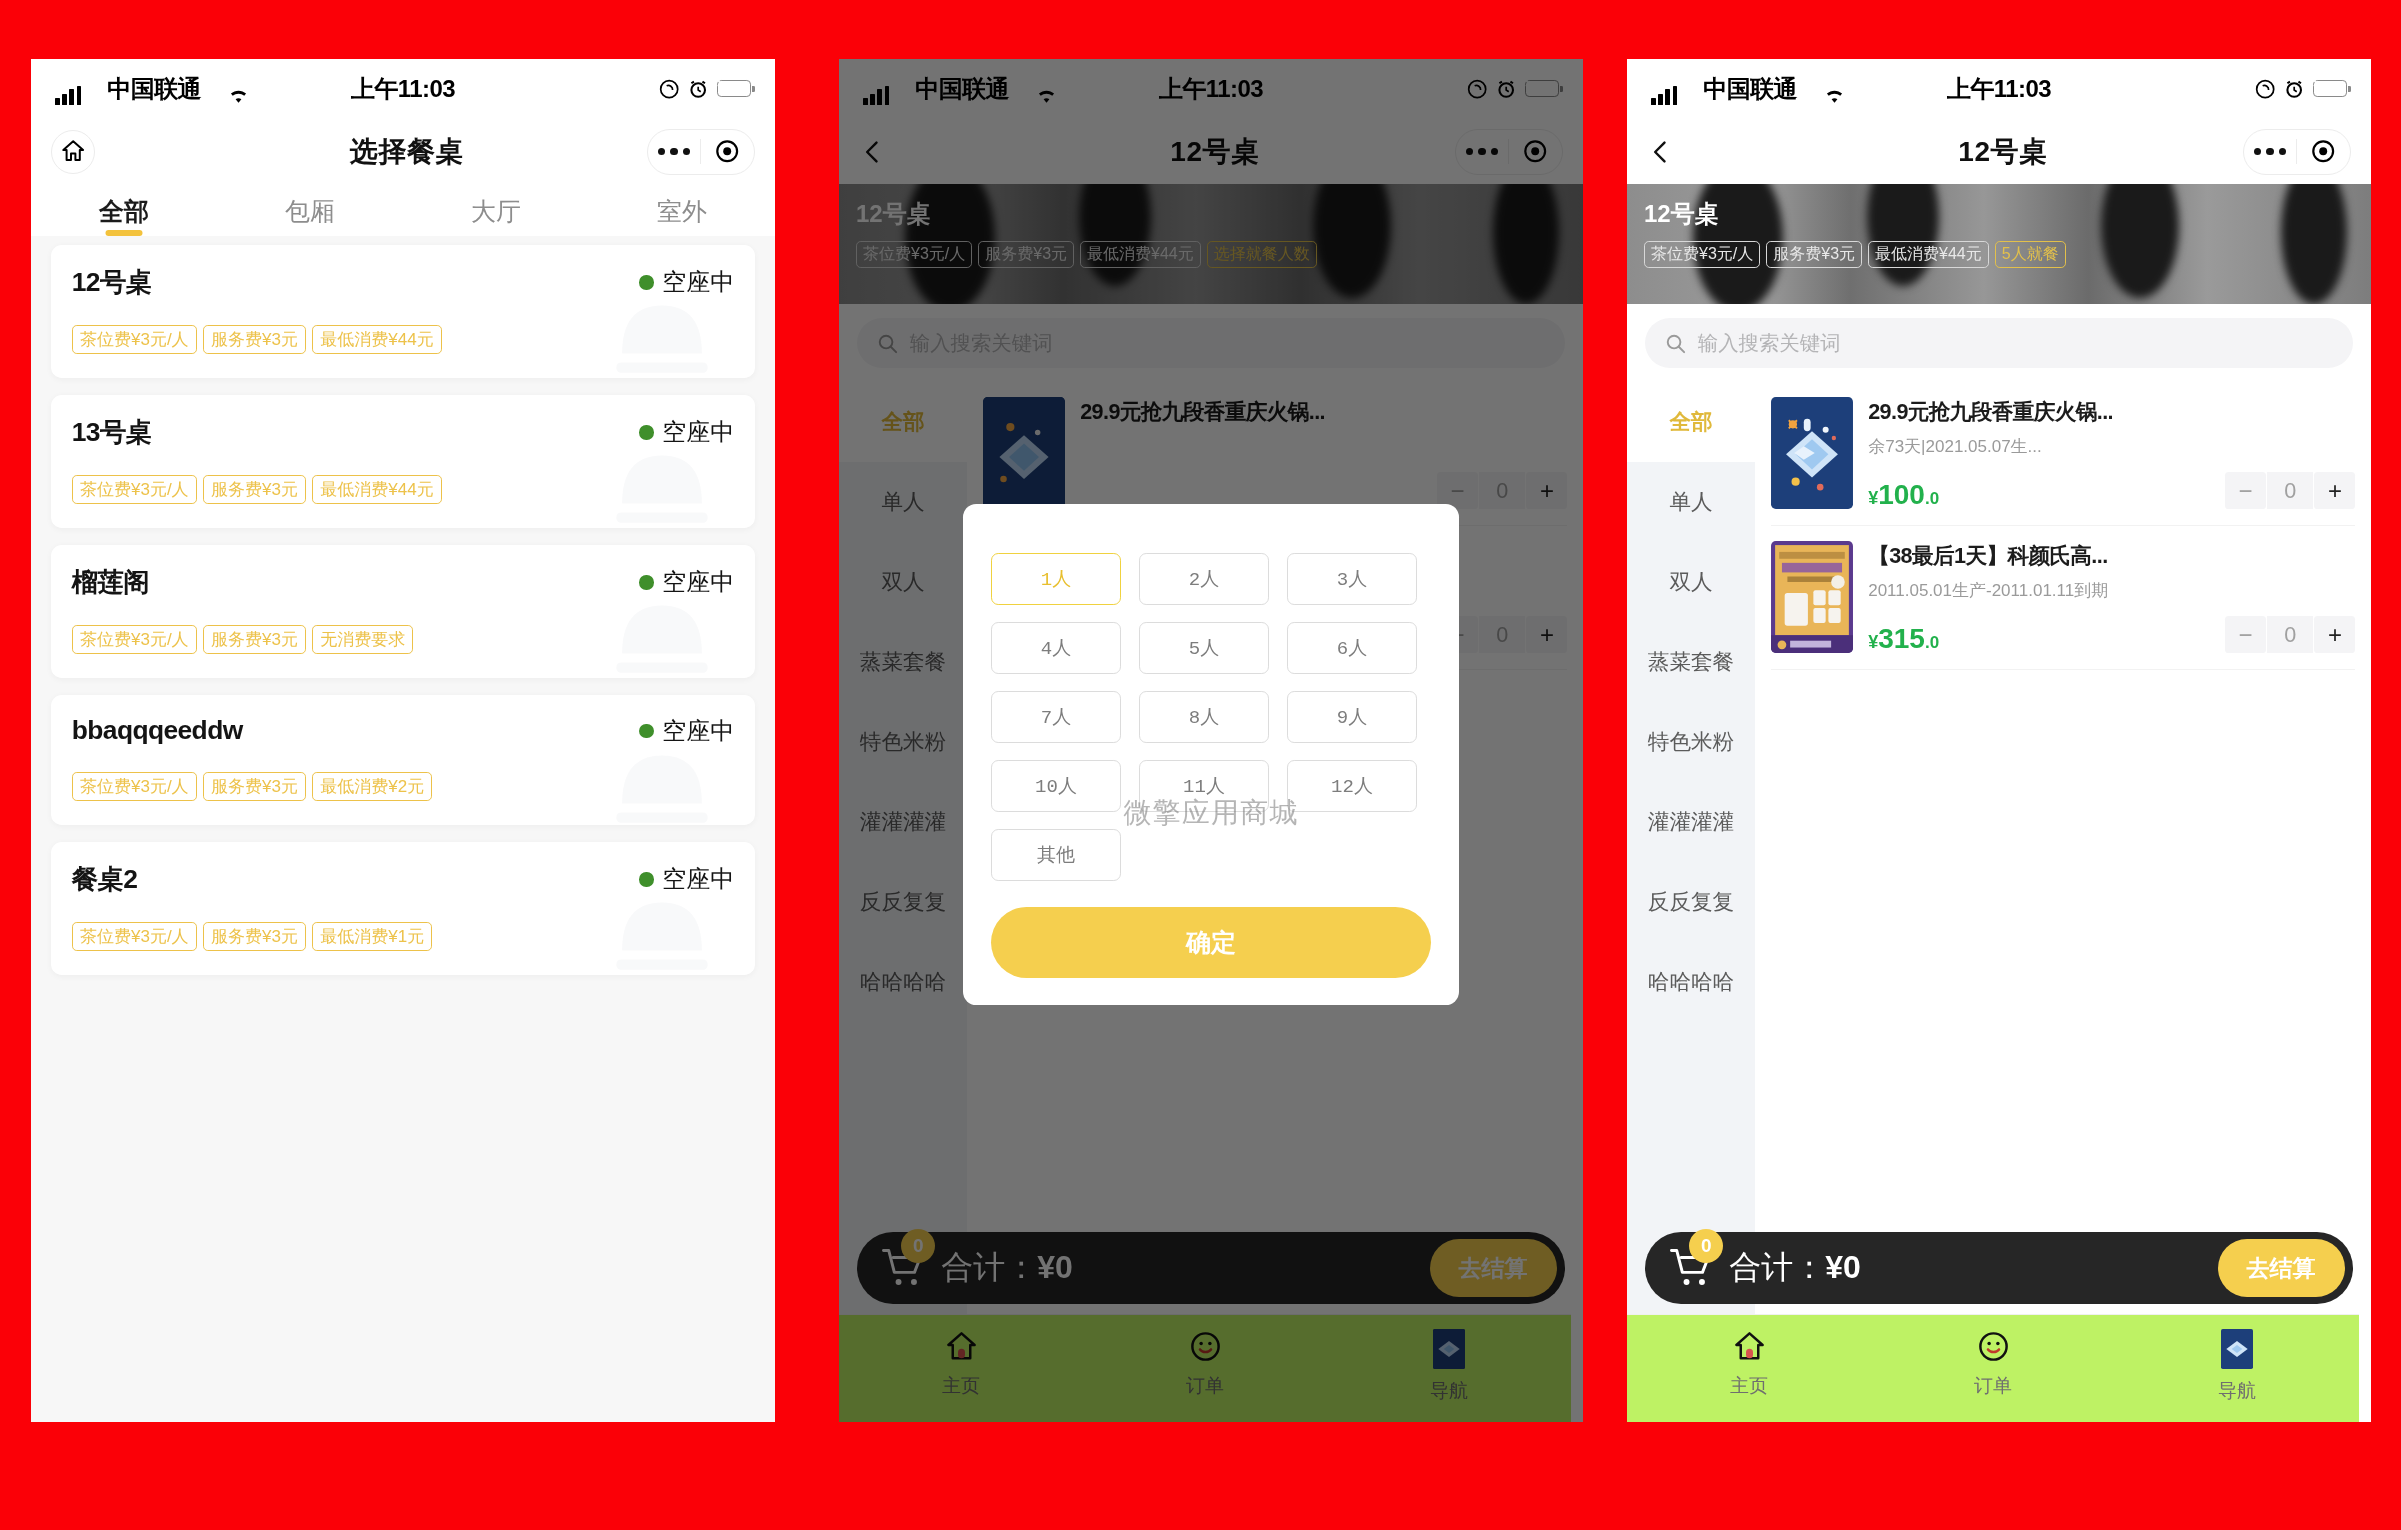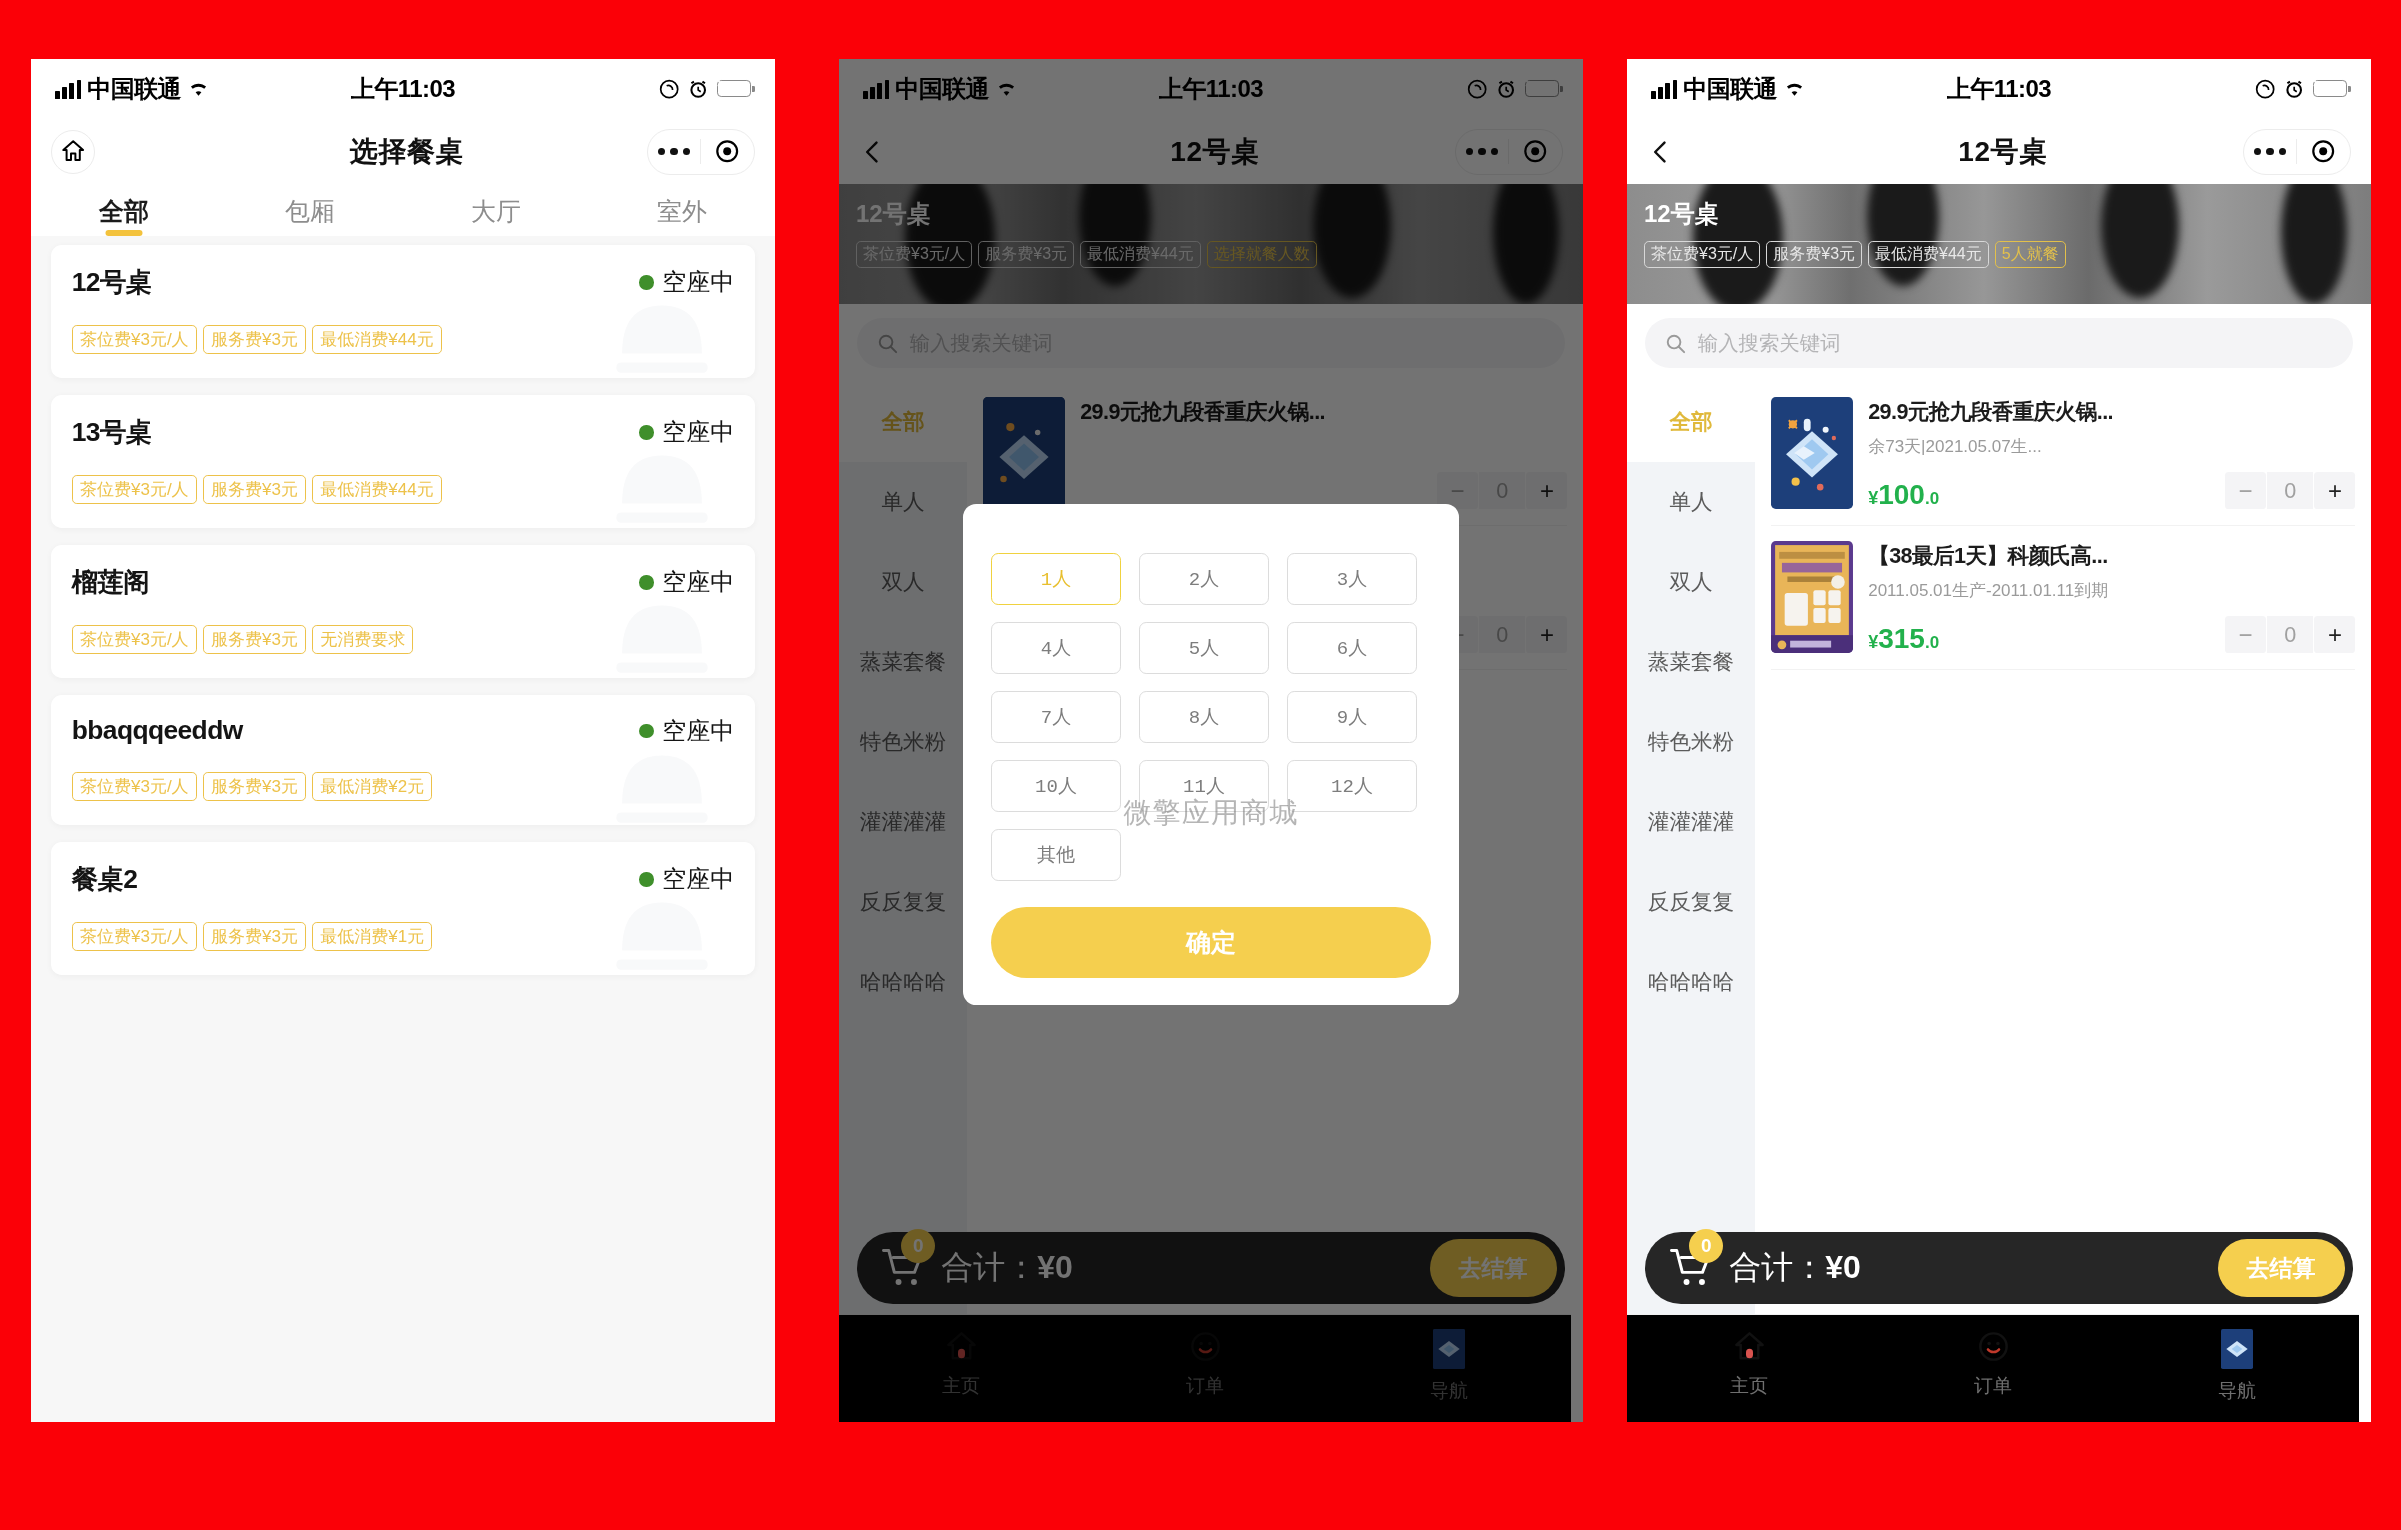--- a/index.html
+++ b/index.html
@@ -26,21 +26,21 @@
   
   .statusbar {
     height: 60px;
     display: flex;
     align-items: center;
     padding: 0 24px;
     background: #fff;
     position: relative;
     flex-shrink: 0;
   }
-  .sb-left { display: flex; align-items: center; gap: 6px; }
+  .sb-left { display: flex; align-items: flex-end; gap: 26px; }
   .sb-carrier { font-size: 24px; font-weight: 700; color: #000; letter-spacing: -0.6px; }
   .bars { display: flex; align-items: flex-end; gap: 2.4px; height: 19px; }
   .bars i { display: block; width: 4.8px; background: #000; border-radius: 0.6px; }
   .bars i:nth-child(1) { height: 7.2px; }
   .bars i:nth-child(2) { height: 11.4px; }
   .bars i:nth-child(3) { height: 15.6px; }
   .bars i:nth-child(4) { height: 19px; }
   .wifi-ic { width: 23px; height: 18px; }
   .sb-center {
     position: absolute; left: 0; right: 0; text-align: center;
@@ -184,21 +184,21 @@
   }
   .cart-total { font-size: 32px; color: #fff; margin-left: 13.2px; font-weight: 500; }
   .cart-total b { font-weight: 700; }
   .checkout-btn {
     margin-left: auto; width: 127px; height: 58px; border-radius: 29px; background: #f5cf4e;
     display: flex; align-items: center; justify-content: center;
     font-size: 23px; color: #fff; font-weight: 700;
   }
 
   .tabbar {
-    position: absolute; left: 0; right: 12px; bottom: 0; height: 108px; background: #000000;
+    position: absolute; left: 0; right: 12px; bottom: 0; height: 108px; background: #bef264;
     display: flex; align-items: flex-start; padding-top: 14.4px; border-top: 0.6px solid #f0f0f0; z-index: 5;
   }
   .tabitem { flex: 1; display: flex; flex-direction: column; align-items: center; gap: 8.4px; }
   .tabitem .lbl { font-size: 19px; color: #6f6f6f; }
 
   
   .dim { position: absolute; inset: 0; background: rgba(0,0,0,0.55); z-index: 20; }
   .modal {
     position: absolute; z-index: 30; left: 50%; transform: translateX(-50%);
     top: 445px; width: 496px; background: #fff; border-radius: 13.2px;

